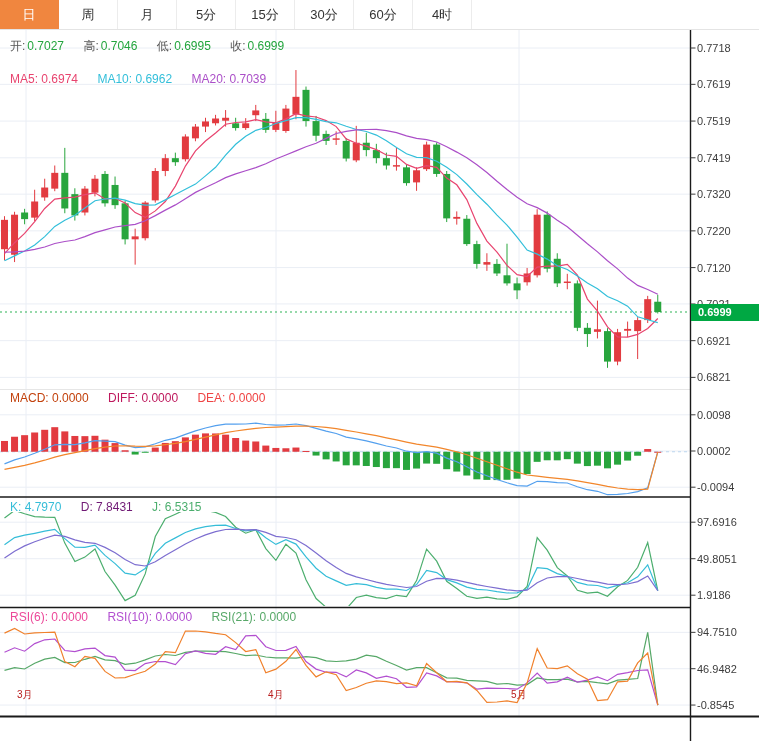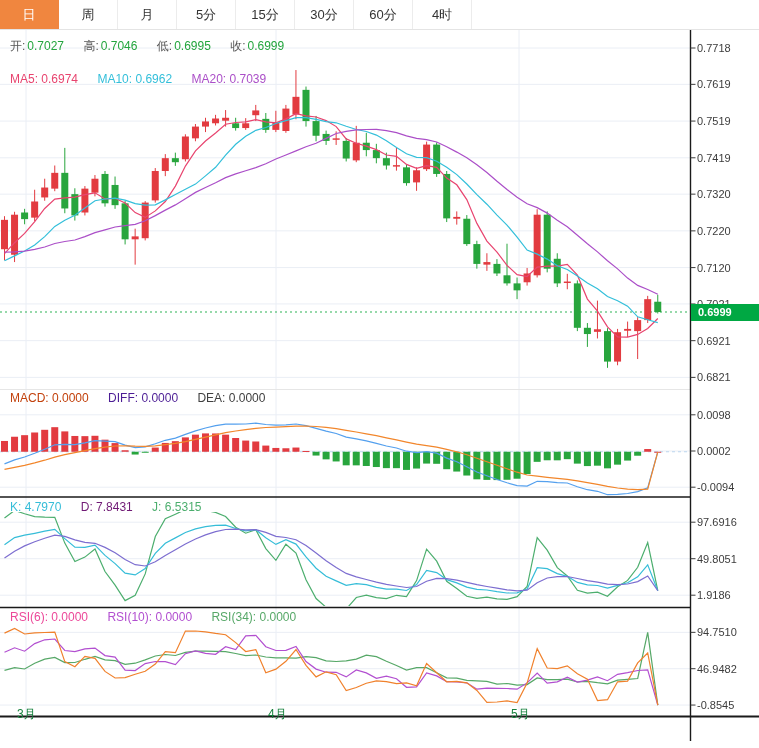--- a/index.html
+++ b/index.html
@@ -8,24 +8,24 @@
   .tabs{display:flex;height:30px;background:#fff;border-bottom:1px solid #e4e4e4}
   .tab{width:59px;text-align:center;line-height:29px;font-size:13px;color:#333;
     border-right:1px solid #ececec;cursor:pointer;user-select:none}
   .tab.active{background:#f0863f;color:#fff;border-right-color:#f0863f}
   #chart{position:absolute;left:0;top:30px;font-family:"Liberation Sans",sans-serif}
   .legend{position:absolute;left:10px;font-size:12px;white-space:nowrap;z-index:3;pointer-events:none}
   .legend .item{margin-right:16px}
   .lk{color:#555;margin-right:2px}
   .green{color:#23a53d}
   .ma5{color:#e8446f}.ma10{color:#33bfda}.ma20{color:#ab4fc8}
-  .c-red{color:#c2410c}.c-blue{color:#4c1d95}.c-orange{color:#404040}
+  .c-red{color:#c2410c}.c-blue{color:#be185d}.c-orange{color:#ef4444}
   .c-cyan{color:#36bdd8}.c-purple{color:#701a75}.c-green2{color:#4cae6e}
   .c-or2{color:#ec4899}.c-mag{color:#b24fd0}.c-grn3{color:#57a868}
-  .month{position:absolute;top:706px;font-size:12px;color:#15803d;z-index:2}
+  .month{position:absolute;top:688px;font-size:10px;color:#b91c1c;z-index:2}
   .tag{position:absolute;left:691px;top:304px;width:68px;height:17px;background:#00a843;
     color:#fff;font-size:11px;font-weight:bold;line-height:17px;padding-left:7px;z-index:4}
 </style>
 </head>
 <body>
 
 <div class="tabs">
   <div class="tab active">日</div>
   <div class="tab">周</div>
   <div class="tab">月</div>
@@ -354,20 +354,20 @@
 
 <div class="legend" style="top:500px">
   <span class="item c-cyan">K: 4.7970</span>
   <span class="item c-purple">D: 7.8431</span>
   <span class="item c-green2">J: 6.5315</span>
 </div>
 
 <div class="legend" style="top:610px">
   <span class="item c-or2">RSI(6): 0.0000</span>
   <span class="item c-mag">RSI(10): 0.0000</span>
-  <span class="item c-grn3">RSI(34): 0.0000</span>
+  <span class="item c-grn3">RSI(21): 0.0000</span>
 </div>
 
 <div class="month" style="left:17px">3月</div>
 <div class="month" style="left:268px">4月</div>
 <div class="month" style="left:511px">5月</div>
 
 <div class="tag">0.6999</div>
 
 </body></html>

